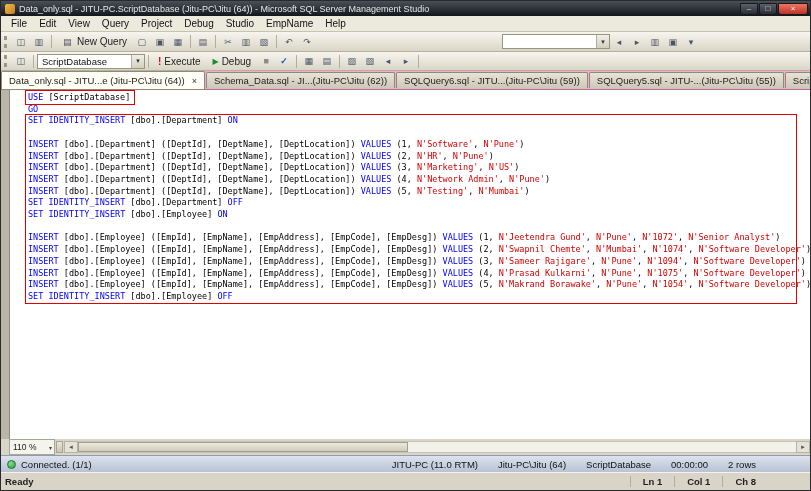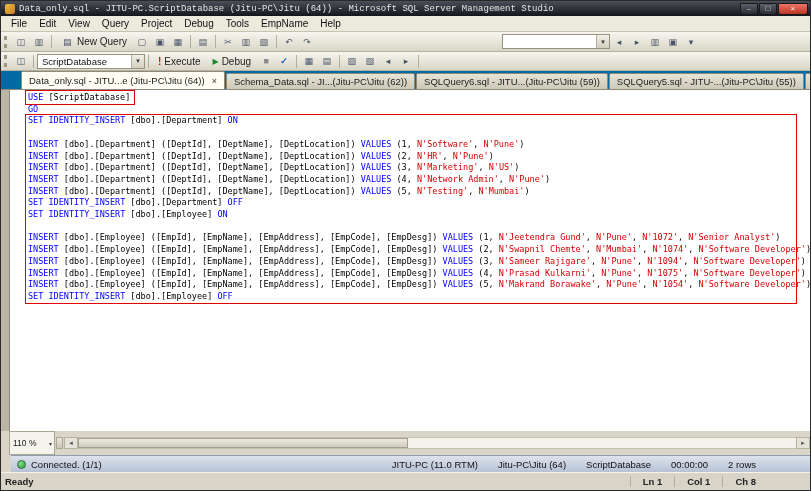--- a/index.html
+++ b/index.html
@@ -4,21 +4,21 @@
 <style>
   * { margin:0; padding:0; box-sizing:border-box; }
   html,body { background:#8a8a8a; }
   body { font-family:"Liberation Sans", sans-serif; }
 
   .window { width:811px; height:491px; display:flex; flex-direction:column;
             background:#d9d6c9; border:1px solid #2a2a2a; overflow:hidden; }
 
   
   .titlebar { flex:0 0 15px; background:linear-gradient(#4a4f58,#14161c);
-              color:#e6e6e6; display:flex; align-items:center; font-size:9px; padding:0 2px;font-family:Liberation Mono, monospace; }
+              color:#e6e6e6; display:flex; align-items:center; font-size:9px; padding:0 2px; }
   .app-icon { width:10px; height:10px; border-radius:2px; margin:0 4px 0 2px;
               background:linear-gradient(135deg,#f0c040,#c87828); flex:0 0 10px; }
   .title-text { flex:1; white-space:nowrap; overflow:hidden; }
   .win-btns { display:flex; gap:1px; }
   .win-btn { width:18px; height:12px; display:flex; align-items:center; justify-content:center;
              font-size:8px; color:#ddd; background:linear-gradient(#5a5f68,#2a2d34);
              border:1px solid #16181d; border-radius:0 0 3px 3px; }
   .win-btn.close { width:30px; color:#fff; background:linear-gradient(#ee7565,#bc3424); }
 
   
@@ -44,57 +44,57 @@
   .tb-btn .play { color:#1d8a2a; font-size:8px; }
   .combo { background:#fff; border:1px solid #98957f; height:15px; display:flex;
            align-items:center; font-size:9.5px; padding-left:4px; color:#111; }
   .combo .arrow { margin-left:auto; width:13px; height:100%; display:flex; align-items:center;
                   justify-content:center; font-size:7px; color:#333;
                   background:linear-gradient(#f1efe7,#d3d0c1); border-left:1px solid #b2af9e; }
   .spacer-auto { margin-left:auto; }
   .end-pad { width:110px; }
 
   
-  .tabstrip { flex:0 0 18px; background:#0369a1; display:flex; align-items:flex-end;
-              padding-left:20px; border-bottom:1px solid #8d8a7b; }
+  .tabstrip { flex:0 0 18px; background:#f9a8d4; display:flex; align-items:center;
+              padding-left:0; border-bottom:1px solid #8d8a7b; }
   .tab { height:16px; display:flex; align-items:center; white-space:nowrap; font-size:9.5px;
          color:#222; padding:0 7px; margin-right:1px; border:1px solid #8d8a7b; border-bottom:none;
          background:linear-gradient(#e7e4d6,#ccc9b9); border-radius:2px 2px 0 0; }
   .tab.active { height:18px; background:#fffef4; }
   .tab-close { margin-left:7px; font-size:9px; color:#333; }
 
   
   .editor-wrap { flex:1; display:flex; background:#b9b6a7; padding-left:8px; min-height:0; }
   .editor { flex:1; background:#fff; border-left:1px solid #8d8a7b; position:relative; overflow:hidden; }
   .code { font-family:"DejaVu Sans Mono", monospace; font-size:8.5px; line-height:11.7px;
           padding:2px 12px 0 18px; white-space:pre; color:var(--identifier); }
   .tok-kw { color:var(--keyword); }
   .tok-str { color:var(--string); }
   .tok-id { color:var(--identifier); }
   .anno { position:absolute; border:1.5px solid var(--annotation); pointer-events:none; }
   .anno-1 { left:15px; top:0px; width:110px; height:15px; }
   .anno-2 { left:15px; top:24px; width:772px; height:190px; }
 
   
   .hscroll { flex:0 0 14px; background:#d9d6c9; display:flex; align-items:center; padding-left:8px; }
-  .zoom-combo { width:46px; height:24px; background:#f4f3ec; border:1px solid #a8a594;
+  .zoom-combo { width:46px; height:16px; background:#f4f3ec; border:1px solid #a8a594;
                 display:flex; align-items:center; font-size:8.5px; padding-left:3px; color:#222; }
   .zoom-combo .arrow { margin-left:auto; font-size:6px; padding:0 2px; color:#444; }
   .h-splitter { width:7px; height:12px; background:linear-gradient(#e9e7dd,#c9c6b7);
                 border:1px solid #a8a594; margin:0 1px; }
   .scroll-arrow { width:14px; height:12px; background:#e5e3d8; border:1px solid #b6b3a3;
                   display:flex; align-items:center; justify-content:center; font-size:6px; color:#555; }
   .scroll-track { flex:1; height:12px; background:#f2f1ea; border-top:1px solid #c6c3b4;
                   border-bottom:1px solid #c6c3b4; display:flex; }
   .scroll-thumb { width:46%; background:linear-gradient(#ecead f0,#cfccbd); background:linear-gradient(#eceade,#cfccbd);
                   border:1px solid #a29f8e; }
 
   
   .qstatus { flex:0 0 17px; background:linear-gradient(#dde3ed,#b7c2d5); border-top:1px solid #909cb0;
-             display:flex; align-items:center; font-size:9.5px; color:#111; padding:0 6px;margin-left:10px; }
+             display:flex; align-items:center; font-size:9.5px; color:#111; padding:0 6px; }
   .q-left { display:flex; align-items:center; gap:5px; }
   .conn-dot { width:9px; height:9px; border-radius:50%; background:radial-gradient(circle at 35% 30%,#7fe08a,#2f9e3c);
               border:1px solid #257032; }
   .q-right { margin-left:auto; display:flex; gap:20px; padding-right:48px; }
 
   
   .statusbar { flex:0 0 18px; background:#d8d4c7; border-top:1px solid #f4f2ea;
                display:flex; align-items:center; font-size:9.5px; color:#222; padding:0 4px;font-weight:bold; }
   .sb-right { margin-left:auto; display:flex; padding-right:38px; }
   .sb-cell { padding:0 12px; border-left:1px solid #b2af9e; }
@@ -114,21 +114,21 @@
     </span>
   </div>
 
   <div class="menubar" id="menu-items">
       <span class="menu-item">File</span>
       <span class="menu-item">Edit</span>
       <span class="menu-item">View</span>
       <span class="menu-item">Query</span>
       <span class="menu-item">Project</span>
       <span class="menu-item">Debug</span>
-      <span class="menu-item">Tools</span>
+      <span class="menu-item">Studio</span>
       <span class="menu-item">EmpName</span>
       <span class="menu-item">Help</span>
     </div>
 
   <div class="toolbar toolbar1">
     <span class="grip"></span>
     <span class="tb-icon">◫</span>
     <span class="tb-icon">▥</span>
     <span class="tb-sep"></span>
     <button class="tb-btn">

